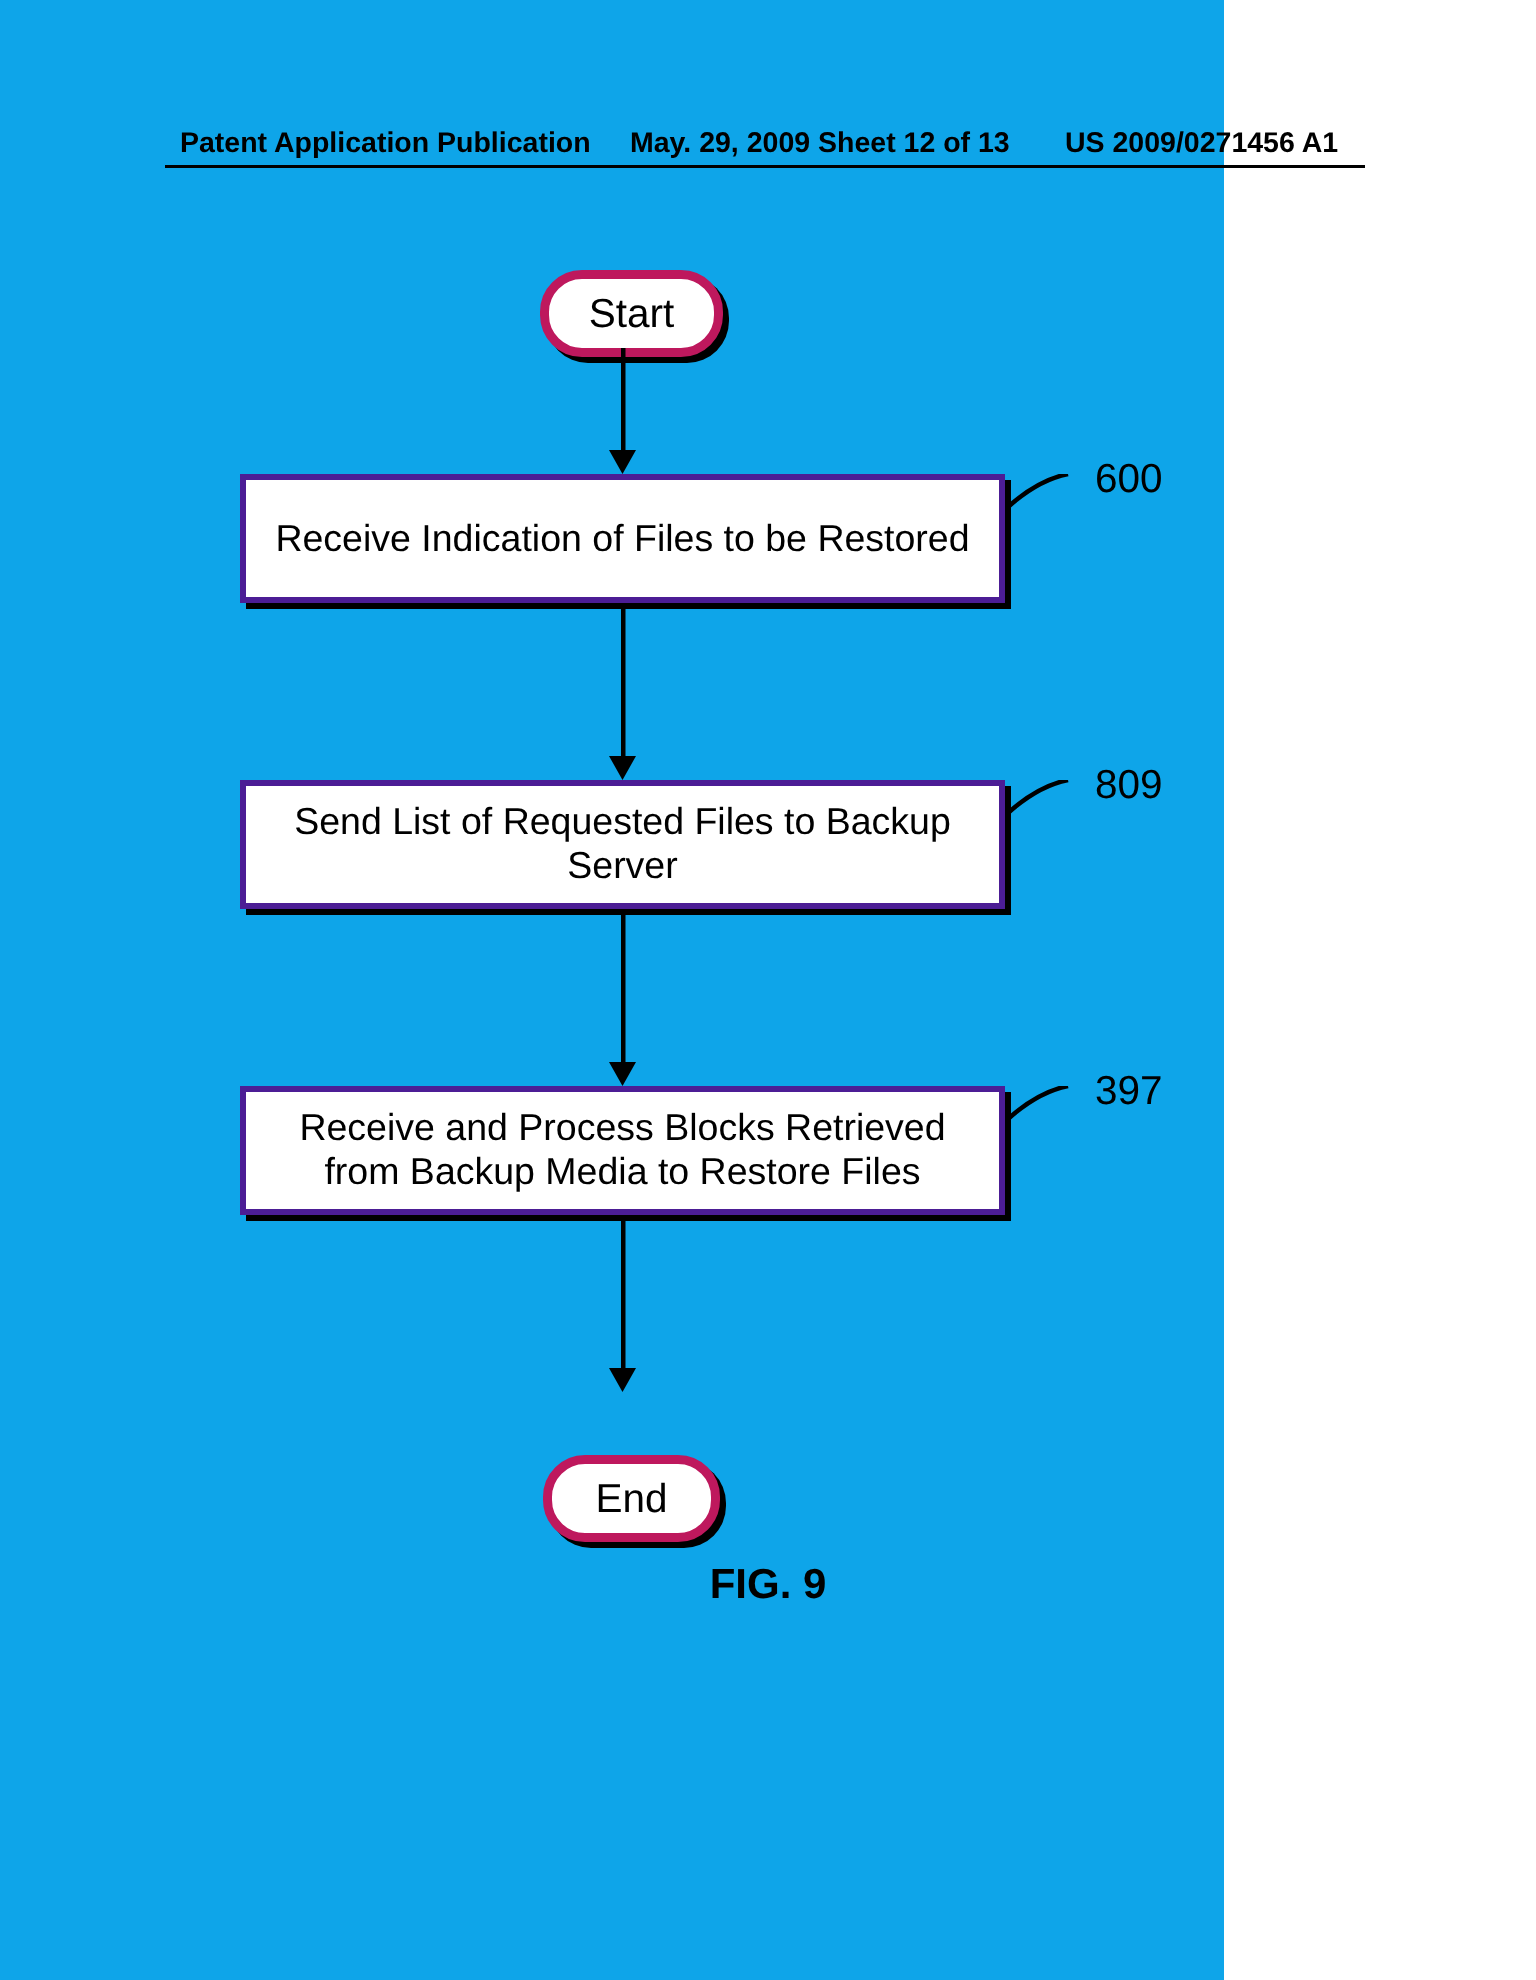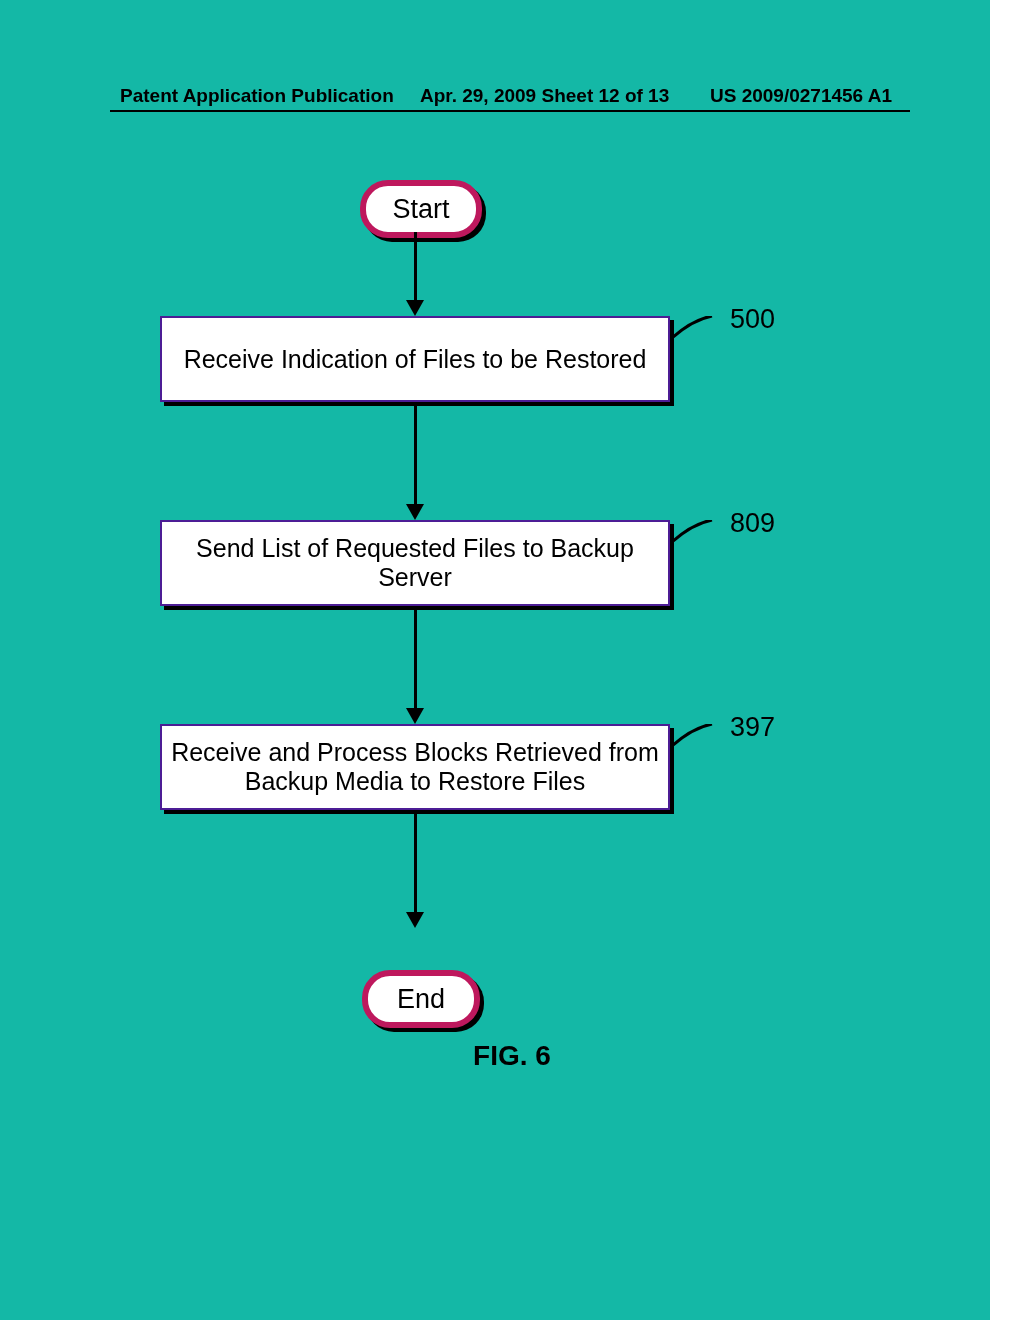--- a/index.html
+++ b/index.html
@@ -4,23 +4,23 @@
 <style>
   html, body {
     margin: 0;
     padding: 0;
     background: #ffffff;
     font-family: Arial, Helvetica, sans-serif;
     color: #000000;
   }
   .page {
     position: relative;
-    width: 990px;
+    width: 816px;
     height: 1320px;
-    background: #14b8a6;
+    background: #0ea5e9;
   }
   .header {
     position: absolute;
     top: 85px;
     left: 0;
     width: 1024px;
     font-size: 19px;
     font-weight: bold;
   }
   .header span { display: inline-block; }
@@ -48,21 +48,21 @@
     font-size: 27px;
     border: 6px solid #be185d;
     border-radius: 28px;
     background: #ffffff;
     box-shadow: 4px 4px 0 #000000;
   }
   .process {
     position: absolute;
     text-align: center;
     font-size: 25px;
-    border: 2px solid #4c1d95;
+    border: 4px solid #4c1d95;
     background: #ffffff;
     box-shadow: 4px 4px 0 #000000;
     display: flex;
     align-items: center;
     justify-content: center;
     padding: 6px 8px;
     box-sizing: border-box;
   }
   .figcap {
     position: absolute;
@@ -95,21 +95,21 @@
   }
   .leader svg { display: block; }
 </style>
 </head>
 <body>
 
 <div class="page">
 
   <div class="header">
     <span class="hdr-left">Patent Application Publication</span>
-    <span class="hdr-mid">Apr. 29, 2009  Sheet 12 of 13</span>
+    <span class="hdr-mid">May. 29, 2009  Sheet 12 of 13</span>
     <span class="hdr-right">US 2009/0271456 A1</span>
   </div>
   <div class="header-rule"></div>
 
   <div class="chart">
 
     <div class="terminator" style="left:360px; top:180px; width:110px; height:46px; line-height:46px;">
       <span>Start</span>
     </div>
 
@@ -118,21 +118,21 @@
 
     <div class="process" style="left:160px; top:316px; width:510px; height:86px;">
       <span>Receive Indication of Files to be Restored</span>
     </div>
 
     <div class="leader" style="left:672px; top:316px; width:60px; height:40px;">
       <svg width="60" height="40">
           <path d="M0 22 Q20 4 40 0" stroke="#000" stroke-width="3" fill="none"></path>
         </svg>
     </div>
-    <div class="ref-label" style="left:730px; top:304px;">500</div>
+    <div class="ref-label" style="left:730px; top:304px;">600</div>
 
     <div class="vline" style="left:414px; top:406px; height:100px;"></div>
     <div class="arrowhead" style="left:406px; top:504px;"></div>
 
     <div class="process" style="left:160px; top:520px; width:510px; height:86px;">
       <span>Send List of Requested Files to Backup Server</span>
     </div>
 
     <div class="leader" style="left:672px; top:520px; width:60px; height:40px;">
       <svg width="60" height="40">
@@ -156,17 +156,17 @@
     <div class="ref-label" style="left:730px; top:712px;">397</div>
 
     <div class="vline" style="left:414px; top:814px; height:100px;"></div>
     <div class="arrowhead" style="left:406px; top:912px;"></div>
 
     <div class="terminator" style="left:362px; top:928px; width:106px; height:46px; line-height:46px;margin-top:42px;">
       <span>End</span>
     </div>
 
     <div class="figcap" style="top:1040px; left:0;">
-      <span>FIG. 6</span>
+      <span>FIG. 9</span>
     </div>
 
   </div>
 </div>
 
 </body></html>

